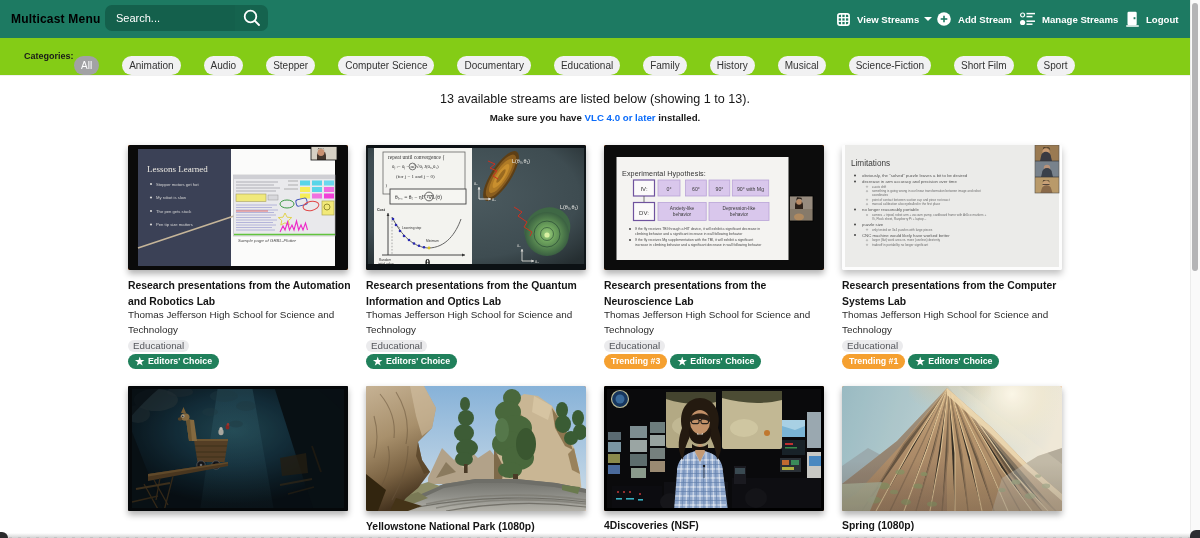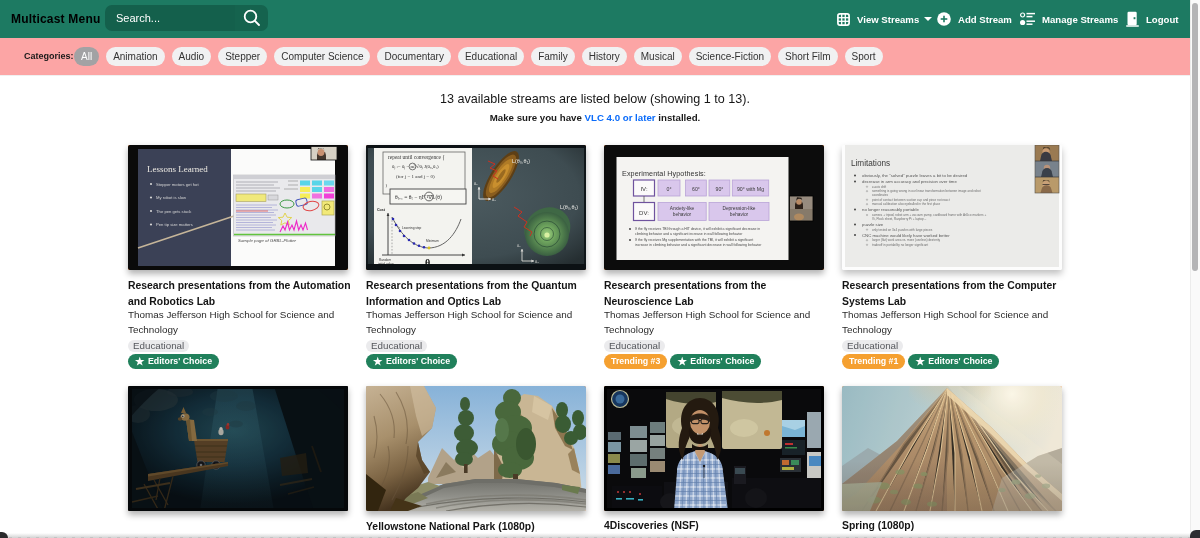--- a/index.html
+++ b/index.html
@@ -5,23 +5,23 @@
 *{margin:0;padding:0;box-sizing:border-box}
 html,body{width:1200px;height:538px;overflow:hidden;background:#fff;font-family:"Liberation Sans",sans-serif}
 .navbar{position:absolute;top:0;left:0;width:1190px;height:38px;background:#1d7a62}
 .brand{position:absolute;left:11px;top:11.5px;font-size:12px;font-weight:bold;color:#000000;letter-spacing:.2px}
 .sinput{position:absolute;left:105px;top:5px;width:130px;height:26px;background:#14604c;border-radius:7px 0 0 7px;color:#fff}
 .sinput span{position:absolute;left:11px;top:7px;font-size:11px;color:#fff}
 .sbtn{position:absolute;left:235px;top:5px;width:33px;height:26px;background:#15634e;border-radius:0 7px 7px 0}
 .nav-it{position:absolute;top:0;height:38px;display:flex;align-items:center;color:#fff;font-size:9.6px;font-weight:bold;white-space:nowrap}
 .nav-it svg{margin-right:7px}
 .caret{display:inline-block;width:0;height:0;border-left:4px solid transparent;border-right:4px solid transparent;border-top:4.5px solid #fff;margin-left:5px}
-.cats{position:absolute;top:38px;left:0;width:1190px;height:38px;background:#fca5a5;border-bottom:1px solid #f0f0f0;display:flex;align-items:center}
+.cats{position:absolute;top:38px;left:0;width:1190px;height:38px;background:#84cc16;border-bottom:1px solid #f0f0f0;display:flex;align-items:center}
 .cats .lbl{position:absolute;left:24px;top:13px;font-size:9px;font-weight:bold;color:#1a1a1a}
-.pillrow{position:absolute;left:74px;top:9px;display:flex;gap:7px}
+.pillrow{position:absolute;left:74px;top:18px;display:flex;gap:23px}
 .pill{height:19px;line-height:19px;padding:0 7px;border-radius:10px;background:#f1f1f2;color:#333;font-size:10px;white-space:nowrap}
 .pill.on{background:#a2a2a4;color:#fff}
 .h1{position:absolute;top:91.5px;left:0;width:1190px;text-align:center;font-size:12.6px;color:#161616}
 .h2{position:absolute;top:112px;left:0;width:1190px;text-align:center;font-size:9.7px;font-weight:bold;color:#1a1a1a}
 .h2 a{color:#0a6bfa;text-decoration:none}
 .card{position:absolute;width:220px}
 .thumb{width:220px;height:125px;border-radius:2px;box-shadow:0 3.5px 6px rgba(0,0,0,.3);overflow:hidden;background:#f97316}
 .thumb svg{display:block}
 .ct{font-weight:bold;font-size:10.4px;line-height:16.3px;color:#141414;margin-top:8px;white-space:nowrap}
 .co{font-size:9.9px;line-height:15.6px;color:#2a2a2a;white-space:nowrap;margin-top:-4px}

